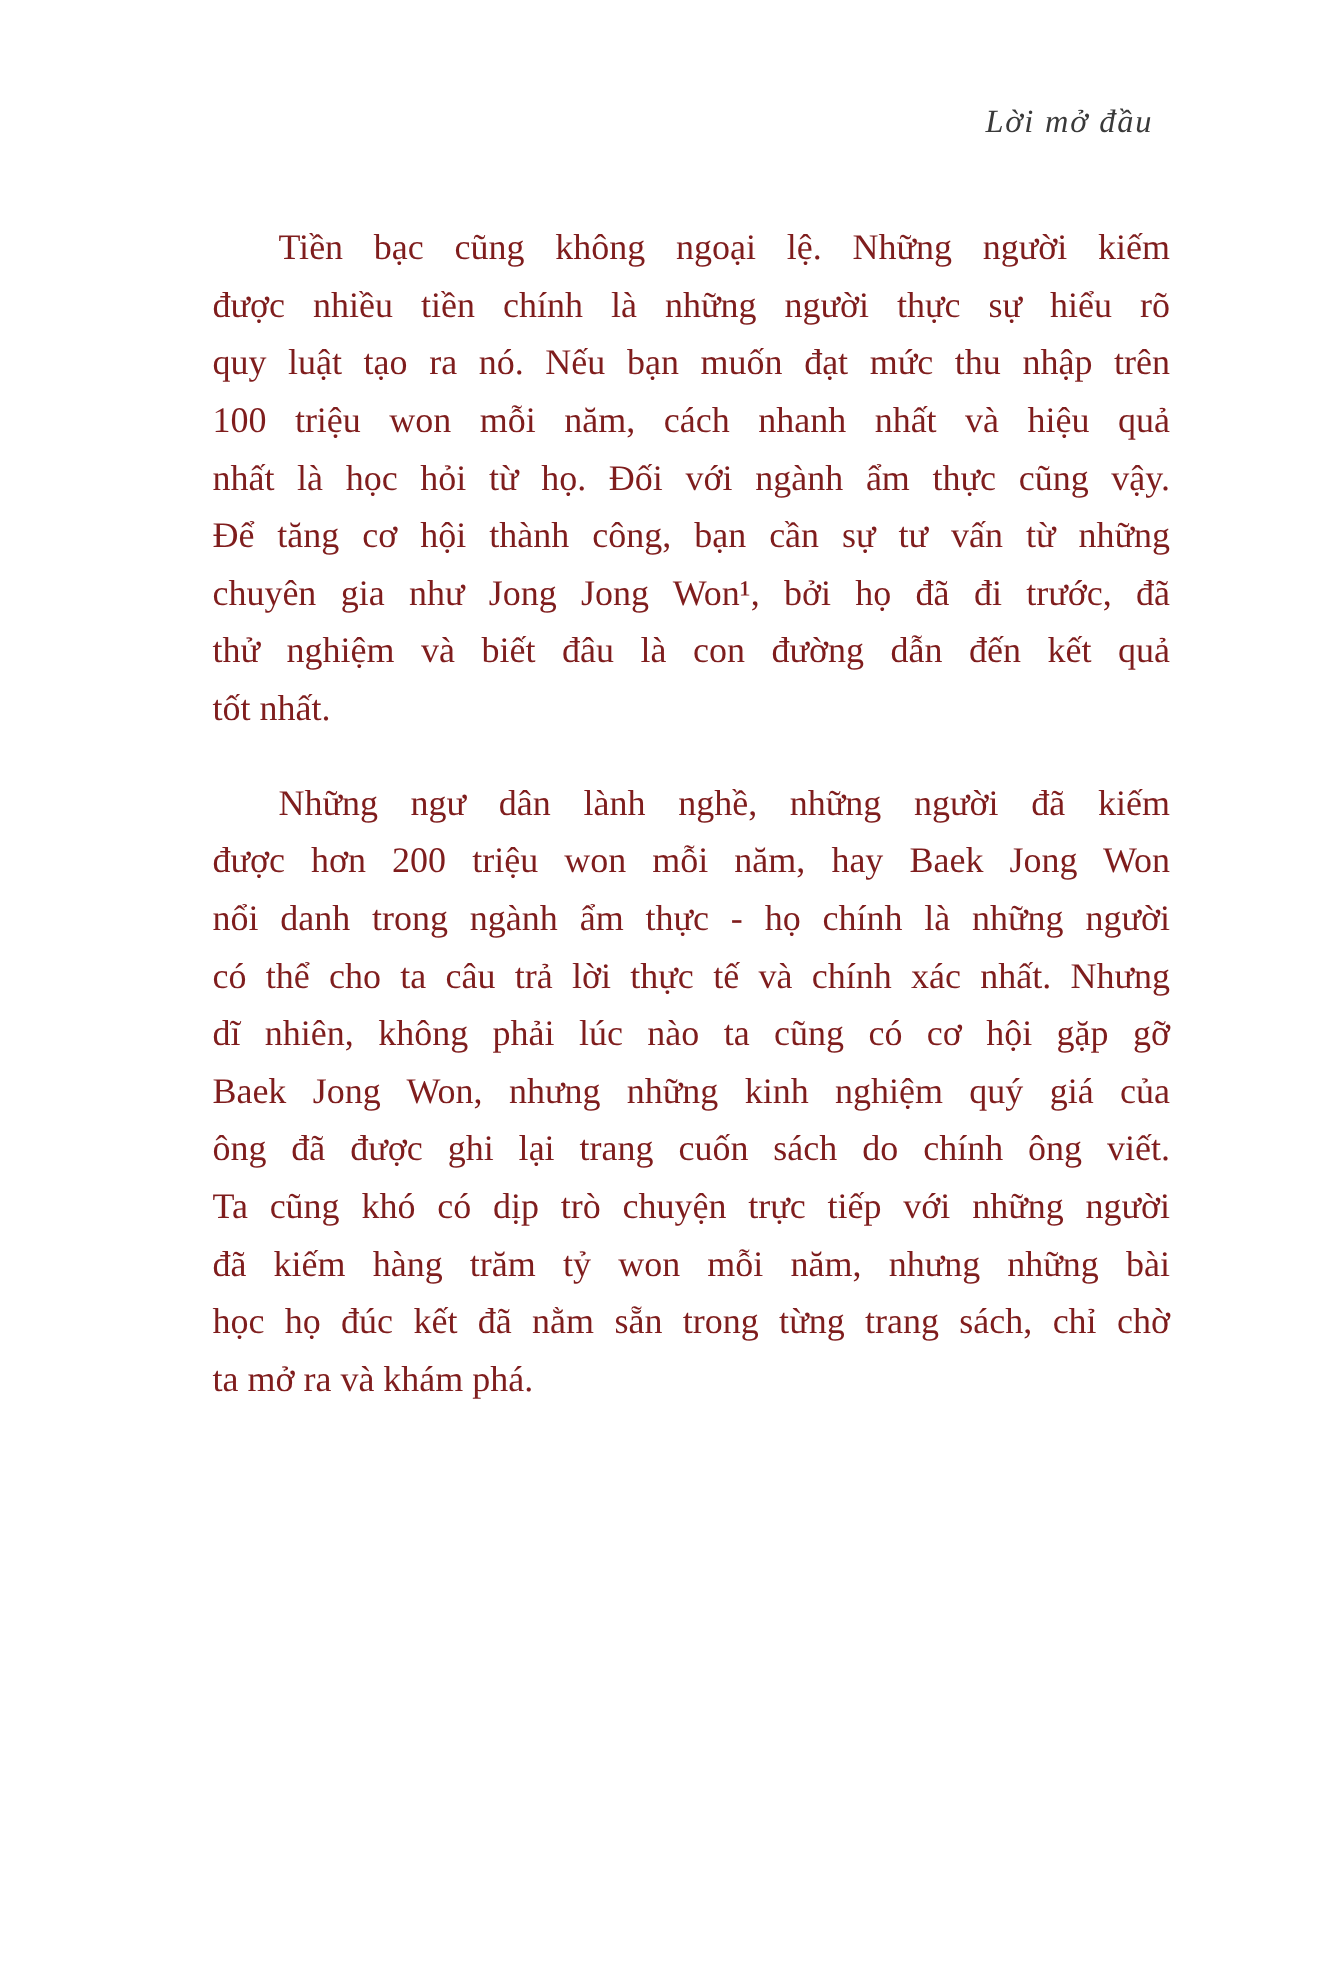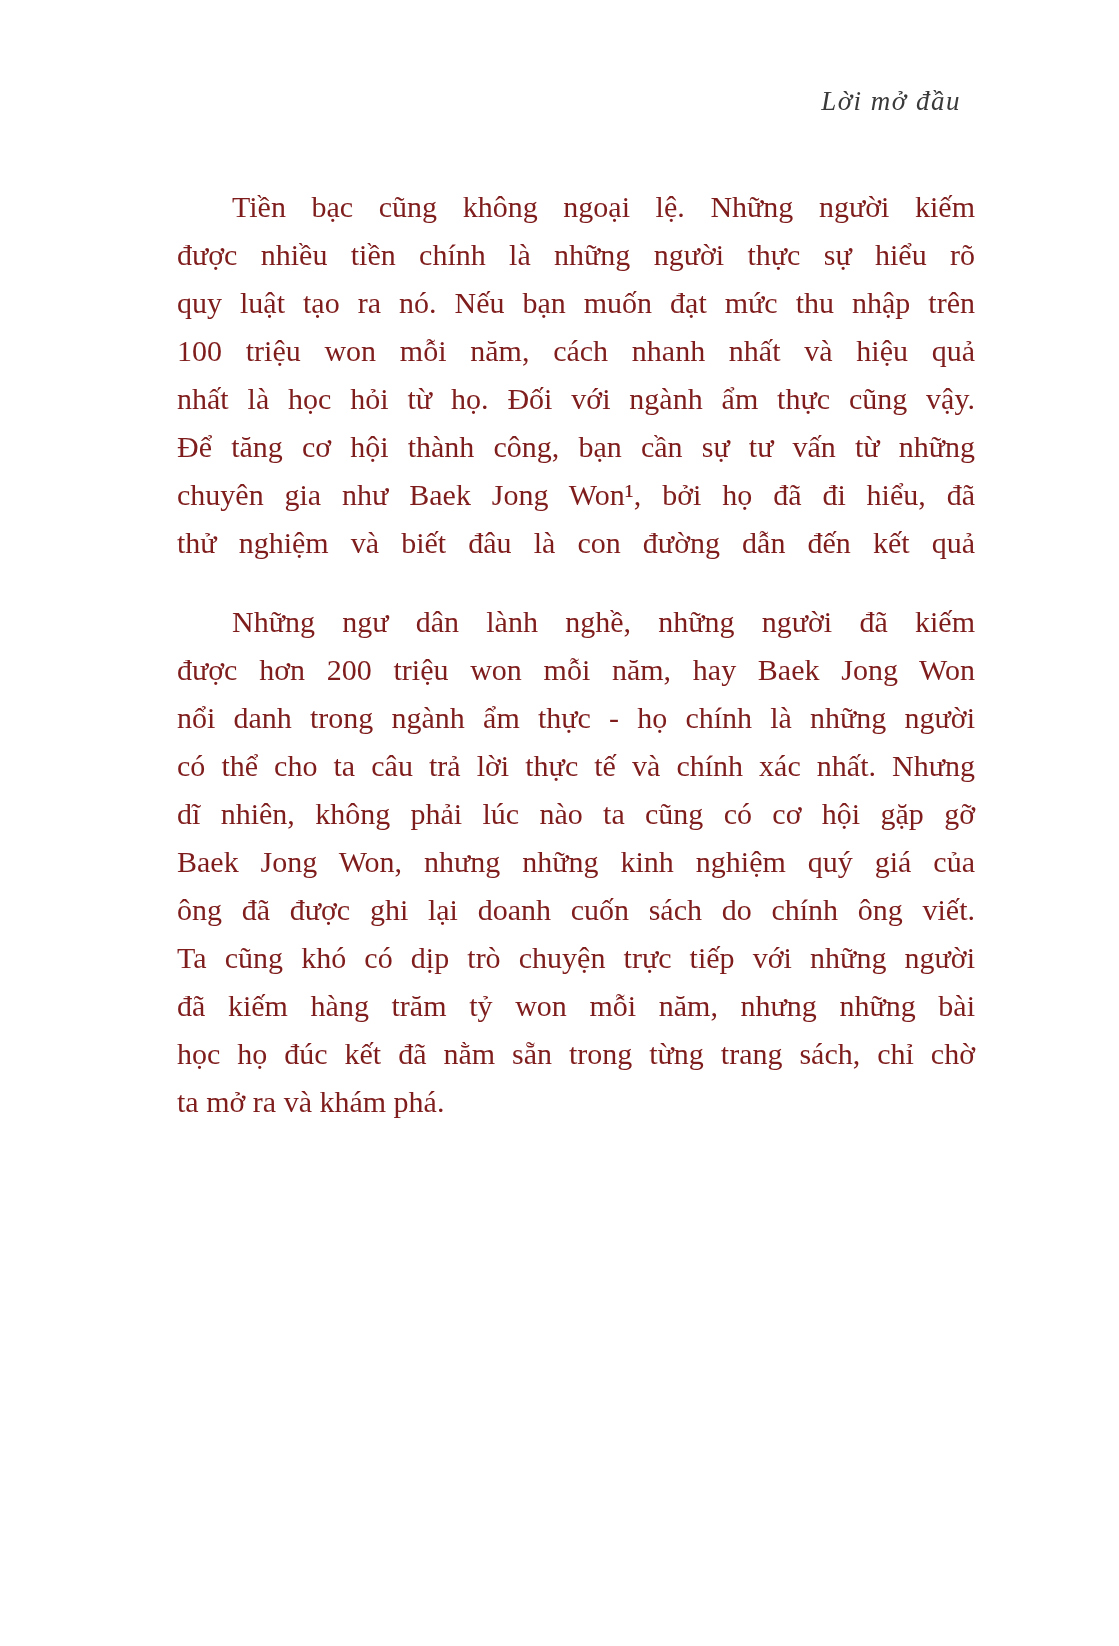--- a/index.html
+++ b/index.html
@@ -93,31 +93,32 @@
   <div class="running-header">Lời mở đầu</div>
 
   <div class="body-text">
     <div class="para">
         <div class="jline">Tiền bạc cũng không ngoại lệ. Những người kiếm</div>
         <div class="jline">được nhiều tiền chính là những người thực sự hiểu rõ</div>
         <div class="jline">quy luật tạo ra nó. Nếu bạn muốn đạt mức thu nhập trên</div>
         <div class="jline">100 triệu won mỗi năm, cách nhanh nhất và hiệu quả</div>
         <div class="jline">nhất là học hỏi từ họ. Đối với ngành ẩm thực cũng vậy.</div>
         <div class="jline">Để tăng cơ hội thành công, bạn cần sự tư vấn từ những</div>
-        <div class="jline">chuyên gia như Baek Jong Won¹, bởi họ đã đi hiểu, đã</div>
+        <div class="jline">chuyên gia như Jong Jong Won¹, bởi họ đã đi trước, đã</div>
         <div class="jline">thử nghiệm và biết đâu là con đường dẫn đến kết quả</div>
+        <div class="jline last">tốt nhất.</div>
       </div>
     <div class="para">
         <div class="jline">Những ngư dân lành nghề, những người đã kiếm</div>
         <div class="jline">được hơn 200 triệu won mỗi năm, hay Baek Jong Won</div>
         <div class="jline">nổi danh trong ngành ẩm thực - họ chính là những người</div>
         <div class="jline">có thể cho ta câu trả lời thực tế và chính xác nhất. Nhưng</div>
         <div class="jline">dĩ nhiên, không phải lúc nào ta cũng có cơ hội gặp gỡ</div>
         <div class="jline">Baek Jong Won, nhưng những kinh nghiệm quý giá của</div>
-        <div class="jline">ông đã được ghi lại doanh cuốn sách do chính ông viết.</div>
+        <div class="jline">ông đã được ghi lại trang cuốn sách do chính ông viết.</div>
         <div class="jline">Ta cũng khó có dịp trò chuyện trực tiếp với những người</div>
         <div class="jline">đã kiếm hàng trăm tỷ won mỗi năm, nhưng những bài</div>
         <div class="jline">học họ đúc kết đã nằm sẵn trong từng trang sách, chỉ chờ</div>
         <div class="jline last">ta mở ra và khám phá.</div>
       </div>
   </div>
 
   <div class="footnote-sep"></div>
 
 

